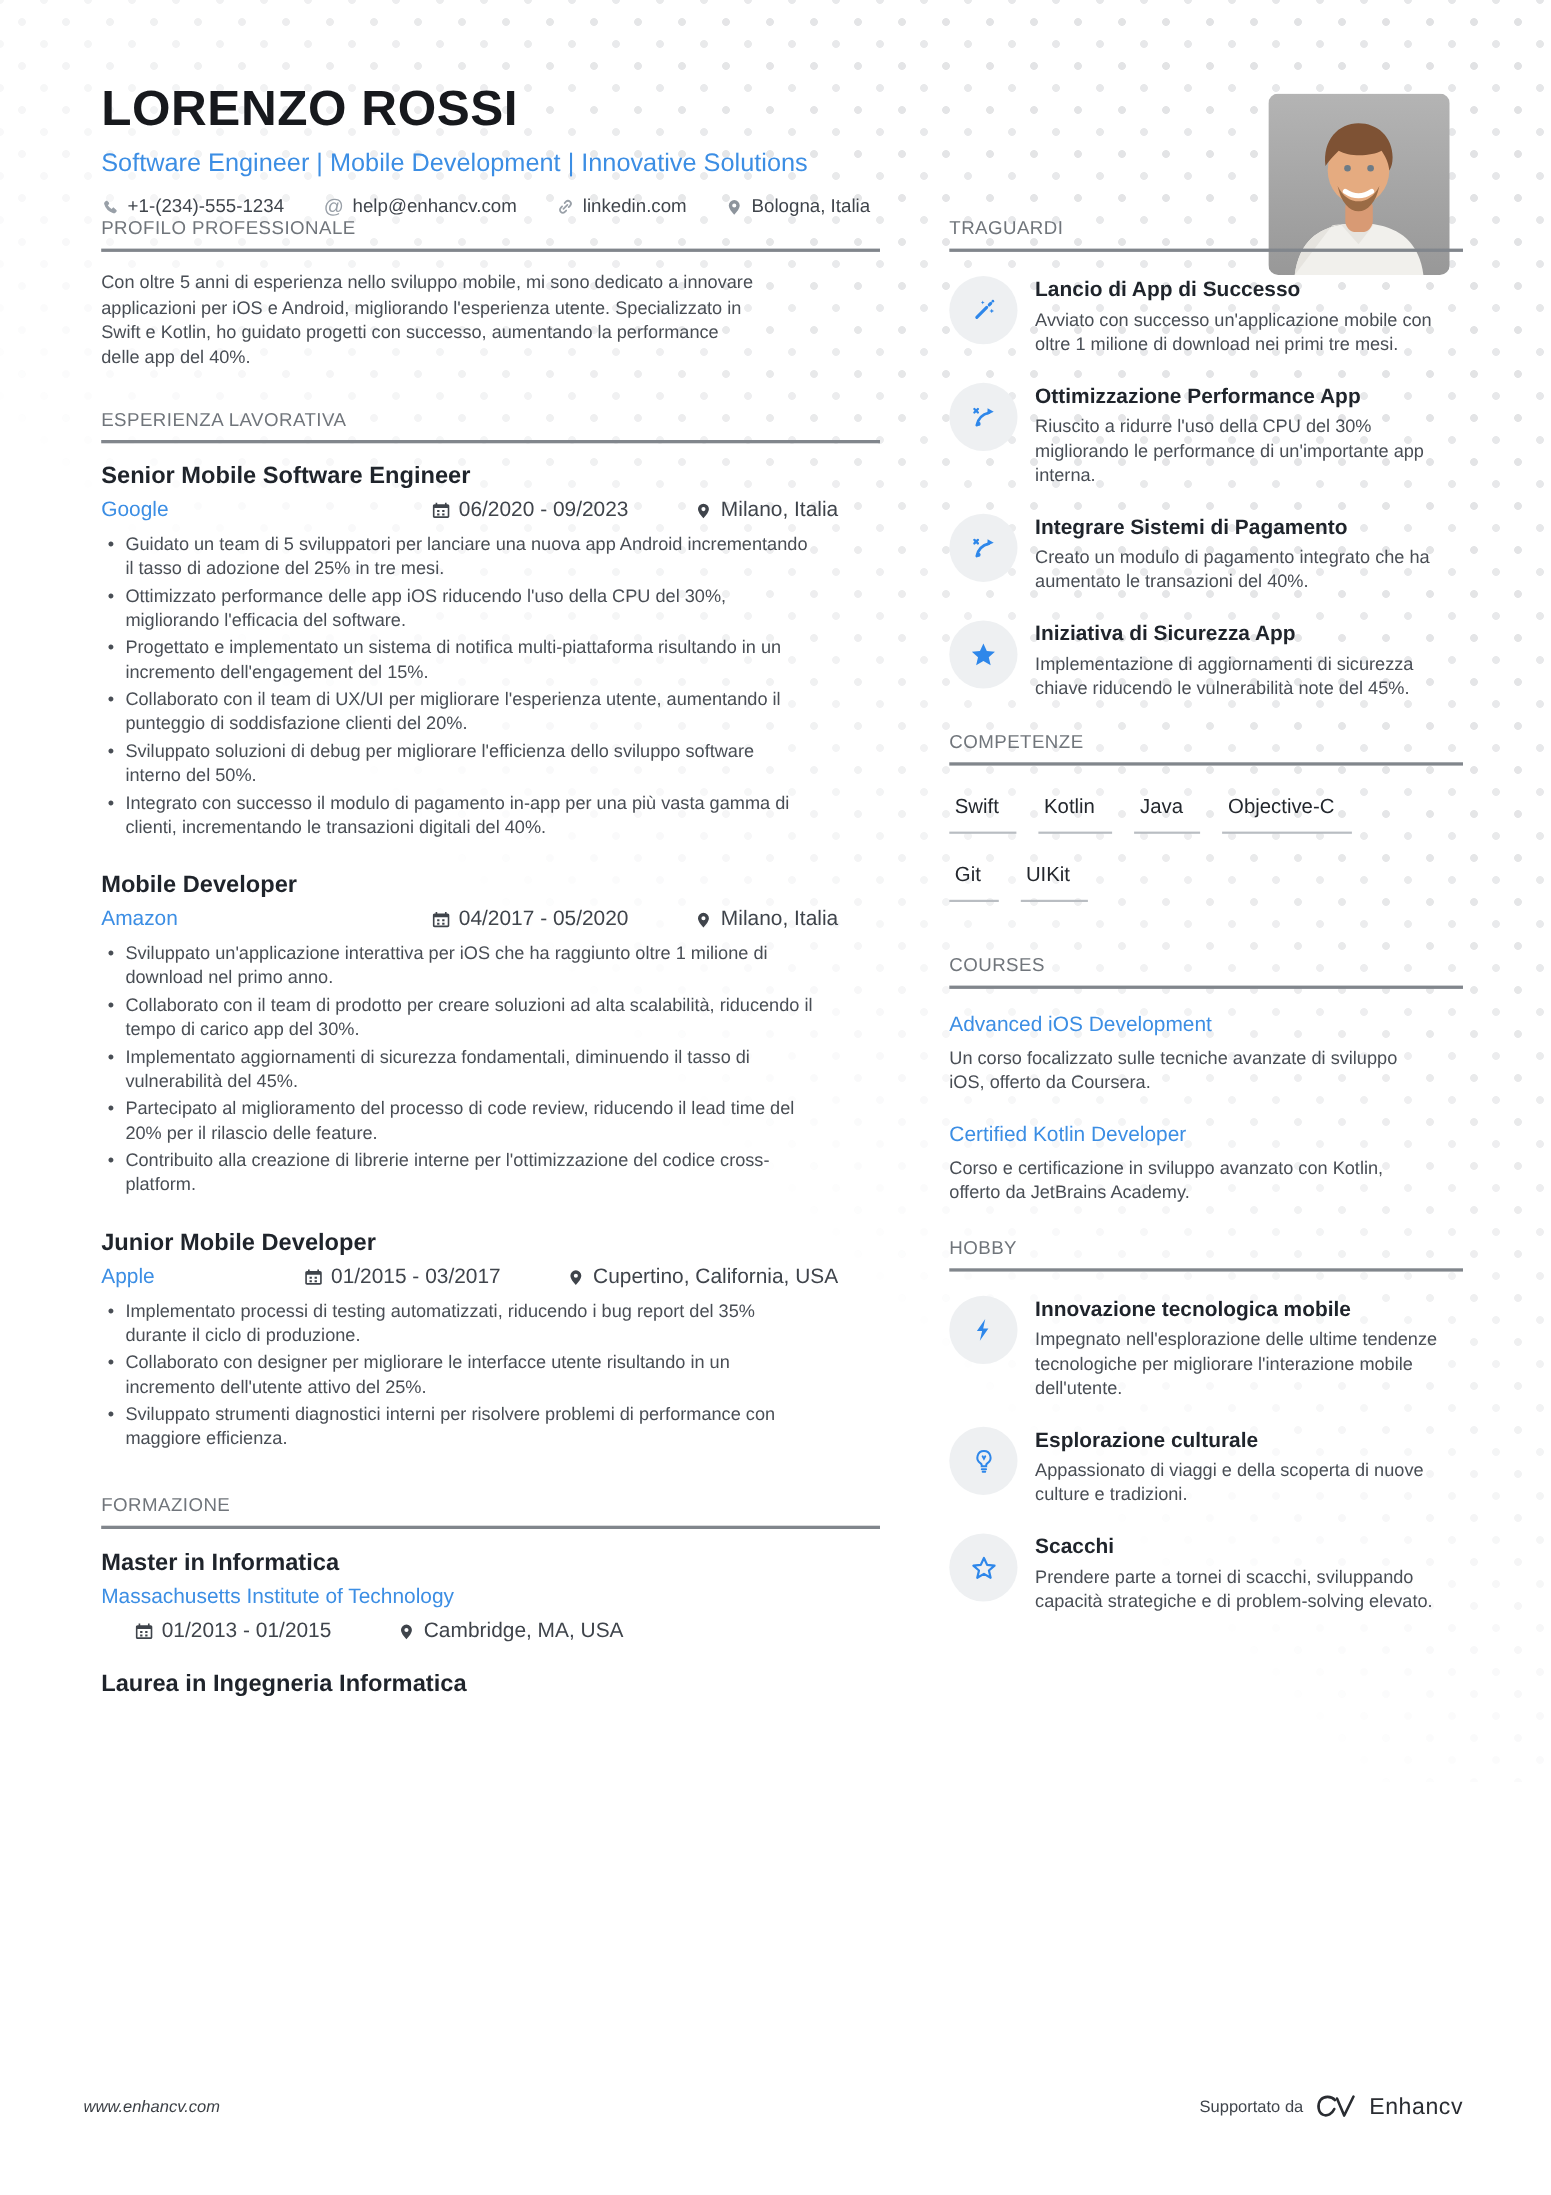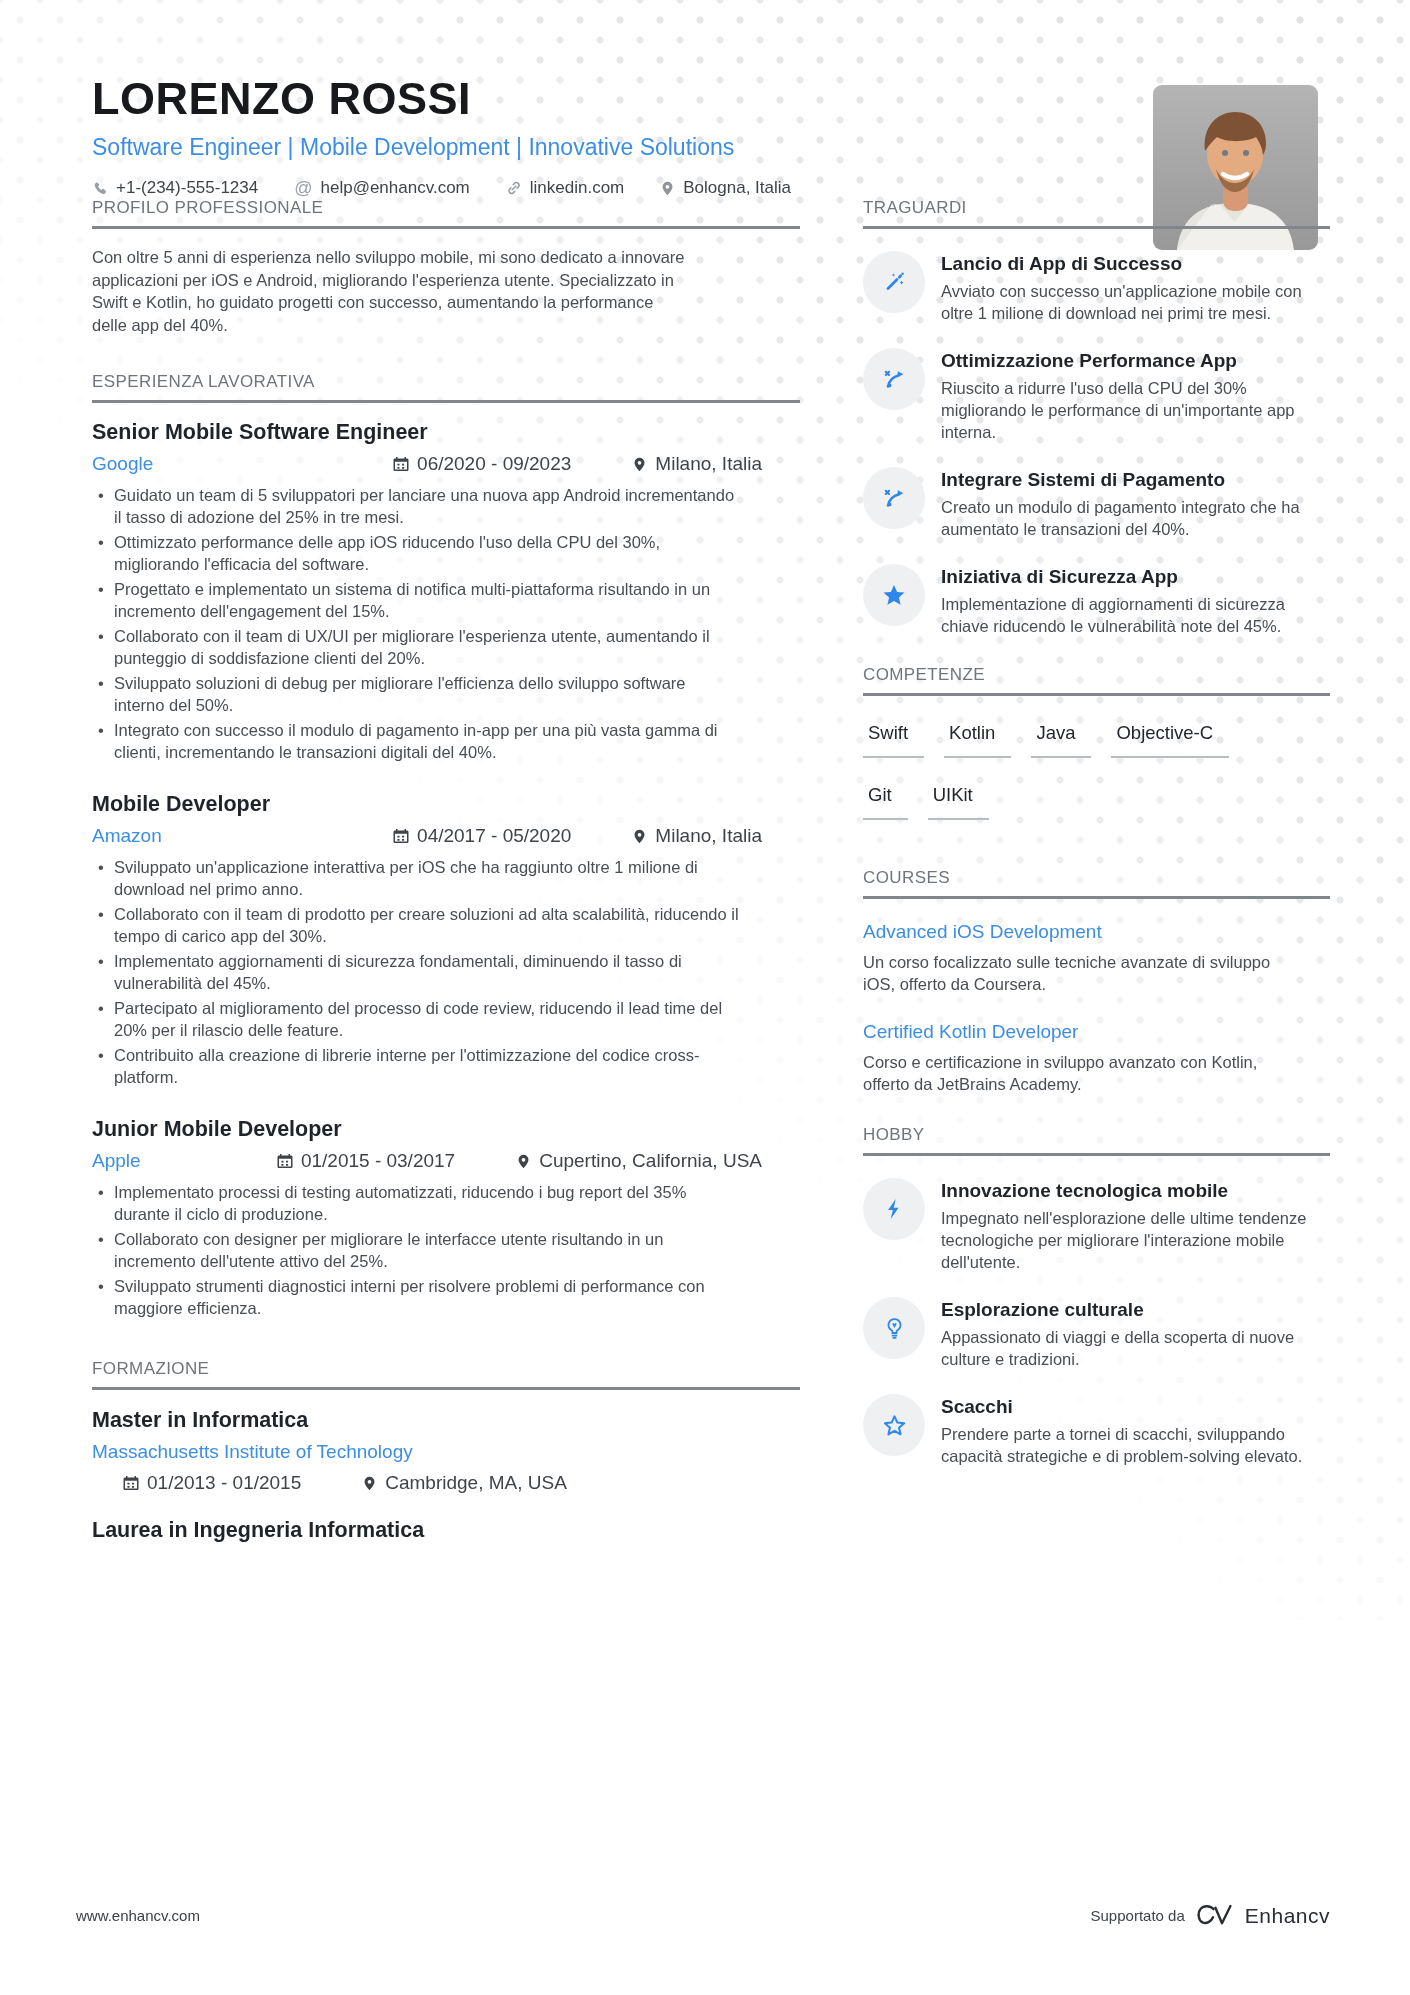--- a/index.html
+++ b/index.html
@@ -60,21 +60,21 @@
   .ach p{font-size:16.5px;line-height:22px;color:var(--body);}
   .sec-skills{margin-top:28px;}
   .skills{margin-top:26px;}
   .skill{display:inline-block;font-size:18.5px;color:#23272d;padding:0 16px 12px 5px;margin:0 20px 26px 0;border-bottom:2px solid #b9bdc2;}
   .sec-courses{margin-top:22px;}
   .course{margin-top:20px;margin-bottom:24px;}
   .course h4{font-size:19px;line-height:25px;font-weight:500;color:var(--accent);}
   .course p{margin-top:7px;max-width:415px;font-size:16.5px;line-height:22px;color:var(--body);}
   .sec-hobby{margin-top:30px;}
   footer{position:absolute;left:76px;right:80px;bottom:66px;display:flex;align-items:center;justify-content:space-between;}
-  .site{font-size:15px;color:#3c4046;}
+  .site{font-size:15px;color:#3c4046;font-style:italic;}
   .powered{display:flex;align-items:center;gap:10px;color:#2a2d32;}
   .powered-label{font-size:15px;color:#3f444b;}
   .brand{font-size:21px;letter-spacing:.5px;font-weight:500;color:#2a2d32;}
   svg{display:block;}
 </style>
 </head>
 <body>
 
 <div class="page">
   <div class="dots"></div>

